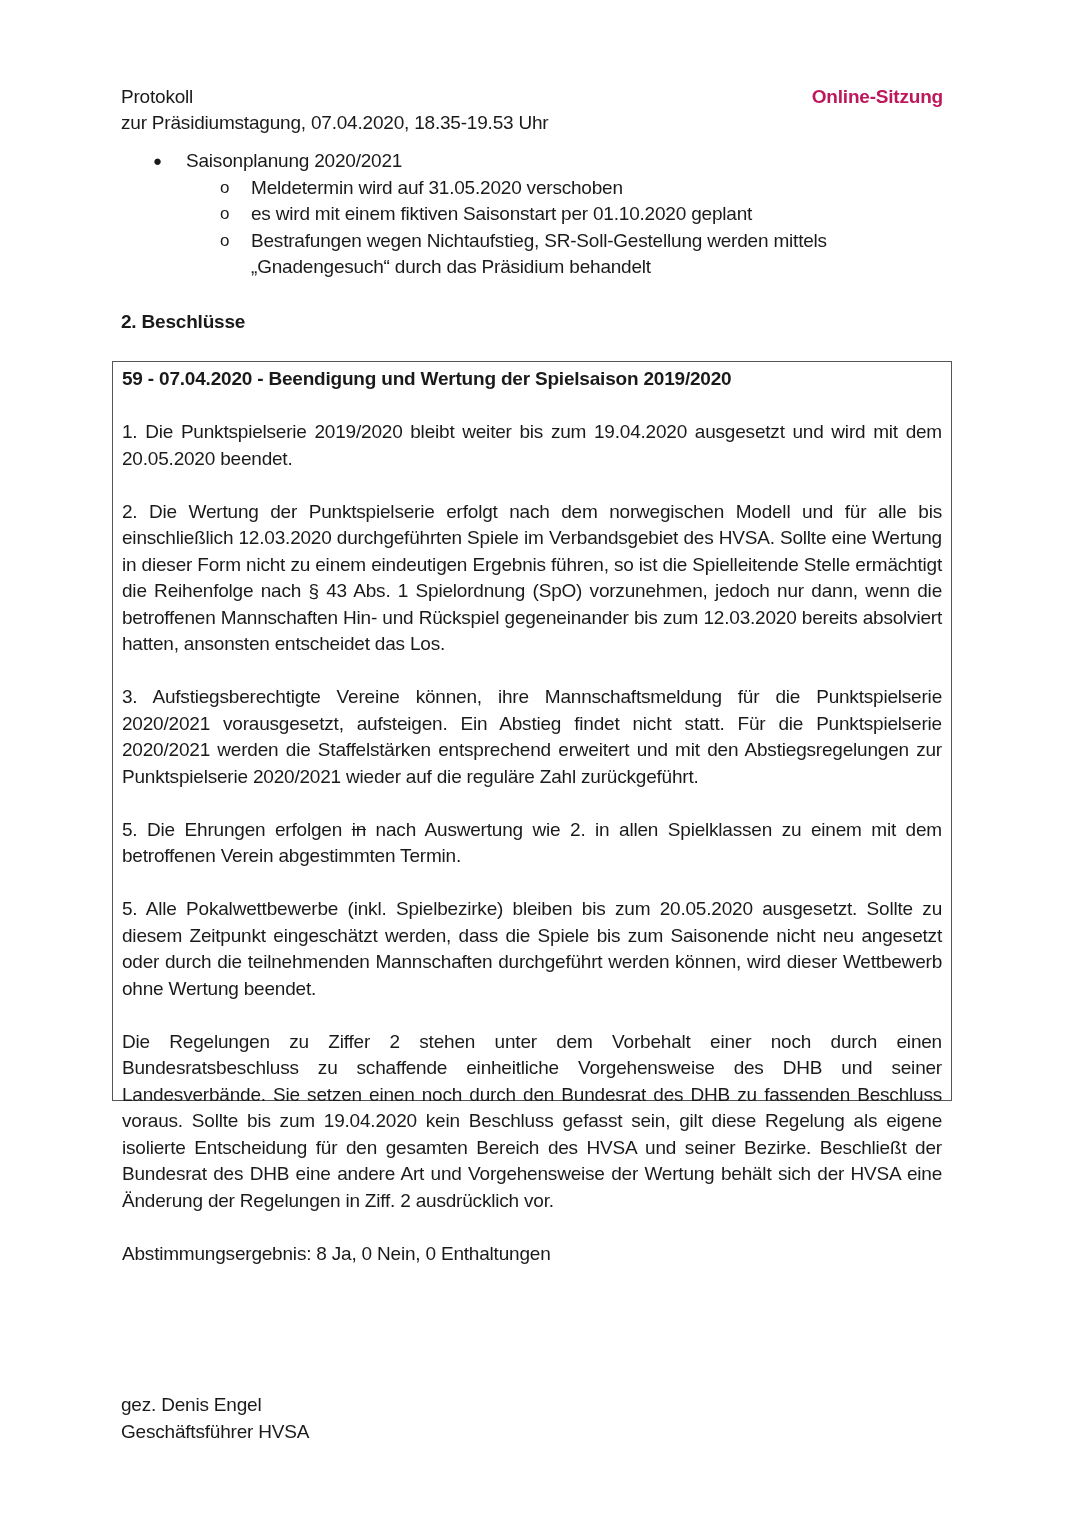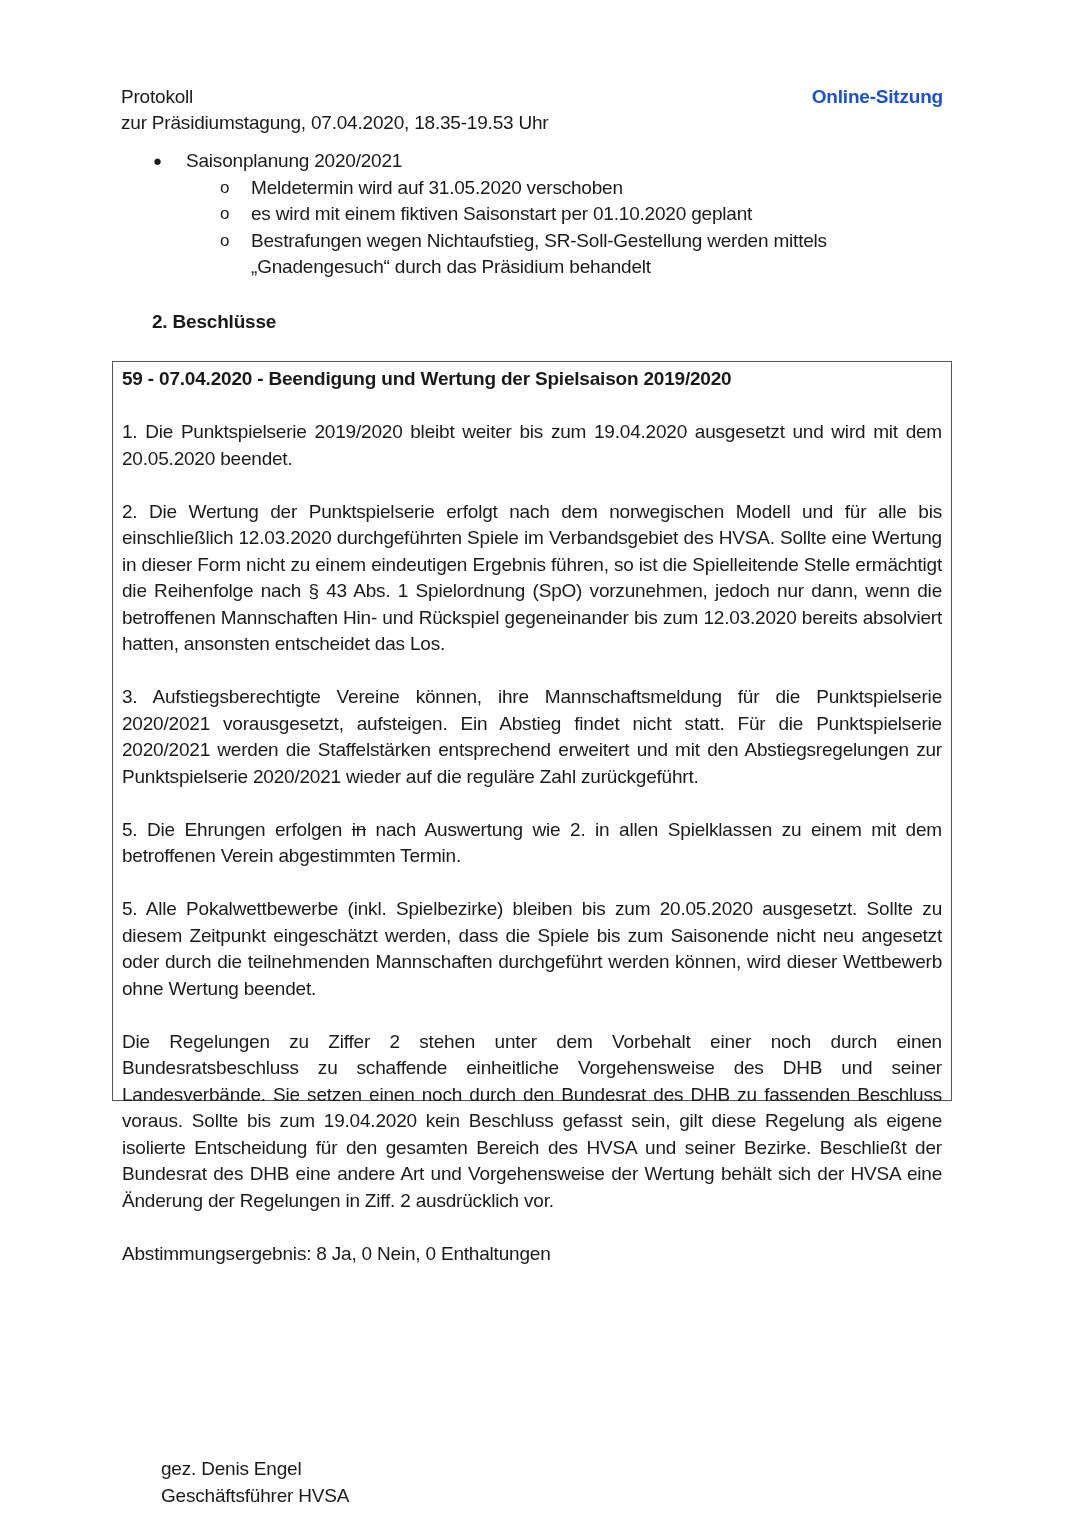--- a/index.html
+++ b/index.html
@@ -4,44 +4,44 @@
 <style>
   html, body { margin: 0; padding: 0; background: #ffffff; }
   body {
     width: 1080px; height: 1527px; position: relative; overflow: hidden;
     font-family: "Liberation Sans", sans-serif; color: #1a1a1a;
   }
   .page { position: absolute; left: 0; top: 0; width: 1080px; height: 1527px; }
   .txt { font-size: 19px; line-height: 26.5px; letter-spacing: -0.2px; }
   .header-row { position: absolute; left: 121px; top: 84px; width: 822px; }
   .protokoll { position: absolute; left: 0; top: 0; }
-  .online { position: absolute; right: 0; top: 0; color: #1d4ed8; font-weight: bold; }
+  .online { position: absolute; right: 0; top: 0; color: #be185d; font-weight: bold; }
   .subtitle { position: absolute; left: 121px; top: 110px; }
 
   .bullet-list { position: absolute; left: 121px; top: 148px; width: 822px; }
   .bullet-item { position: relative; padding-left: 65px; }
   .bullet-dot { position: absolute; left: 32px; top: 0; font-size: 15px; }
   .sub-list { margin-top: 0; }
   .sub-item { position: relative; padding-left: 130px; }
   .sub-circle { position: absolute; left: 99px; top: 0; font-size: 17px; }
 
-  .section-title { position: absolute; left: 121px; top: 309px; font-weight: bold; margin-left: 31px; }
+  .section-title { position: absolute; left: 121px; top: 309px; font-weight: bold; }
 
   .box {
     position: absolute; left: 112px; top: 361px; width: 840px; height: 740px;
     border: 1.5px solid #555555; box-sizing: border-box;
     padding: 4px 9px 0 9px;
   }
   .box-title { font-weight: bold; margin-top: 0; }
   .para { text-align: justify; margin: 0; }
   .gap { height: 26.5px; }
   .strike { text-decoration: line-through; }
 
   .footer-note { position: absolute; left: 121px; top: 1313px; width: 822px; text-align: justify; }
-  .sign { position: absolute; left: 121px; top: 1456px; margin-left: 40px; }
+  .sign { position: absolute; left: 121px; top: 1392px; }
 </style>
 </head>
 <body>
 
 <div class="page">
 
   <div class="header-row txt">
     <span class="protokoll">Protokoll</span>
     <span class="online">Online-Sitzung</span>
   </div>

